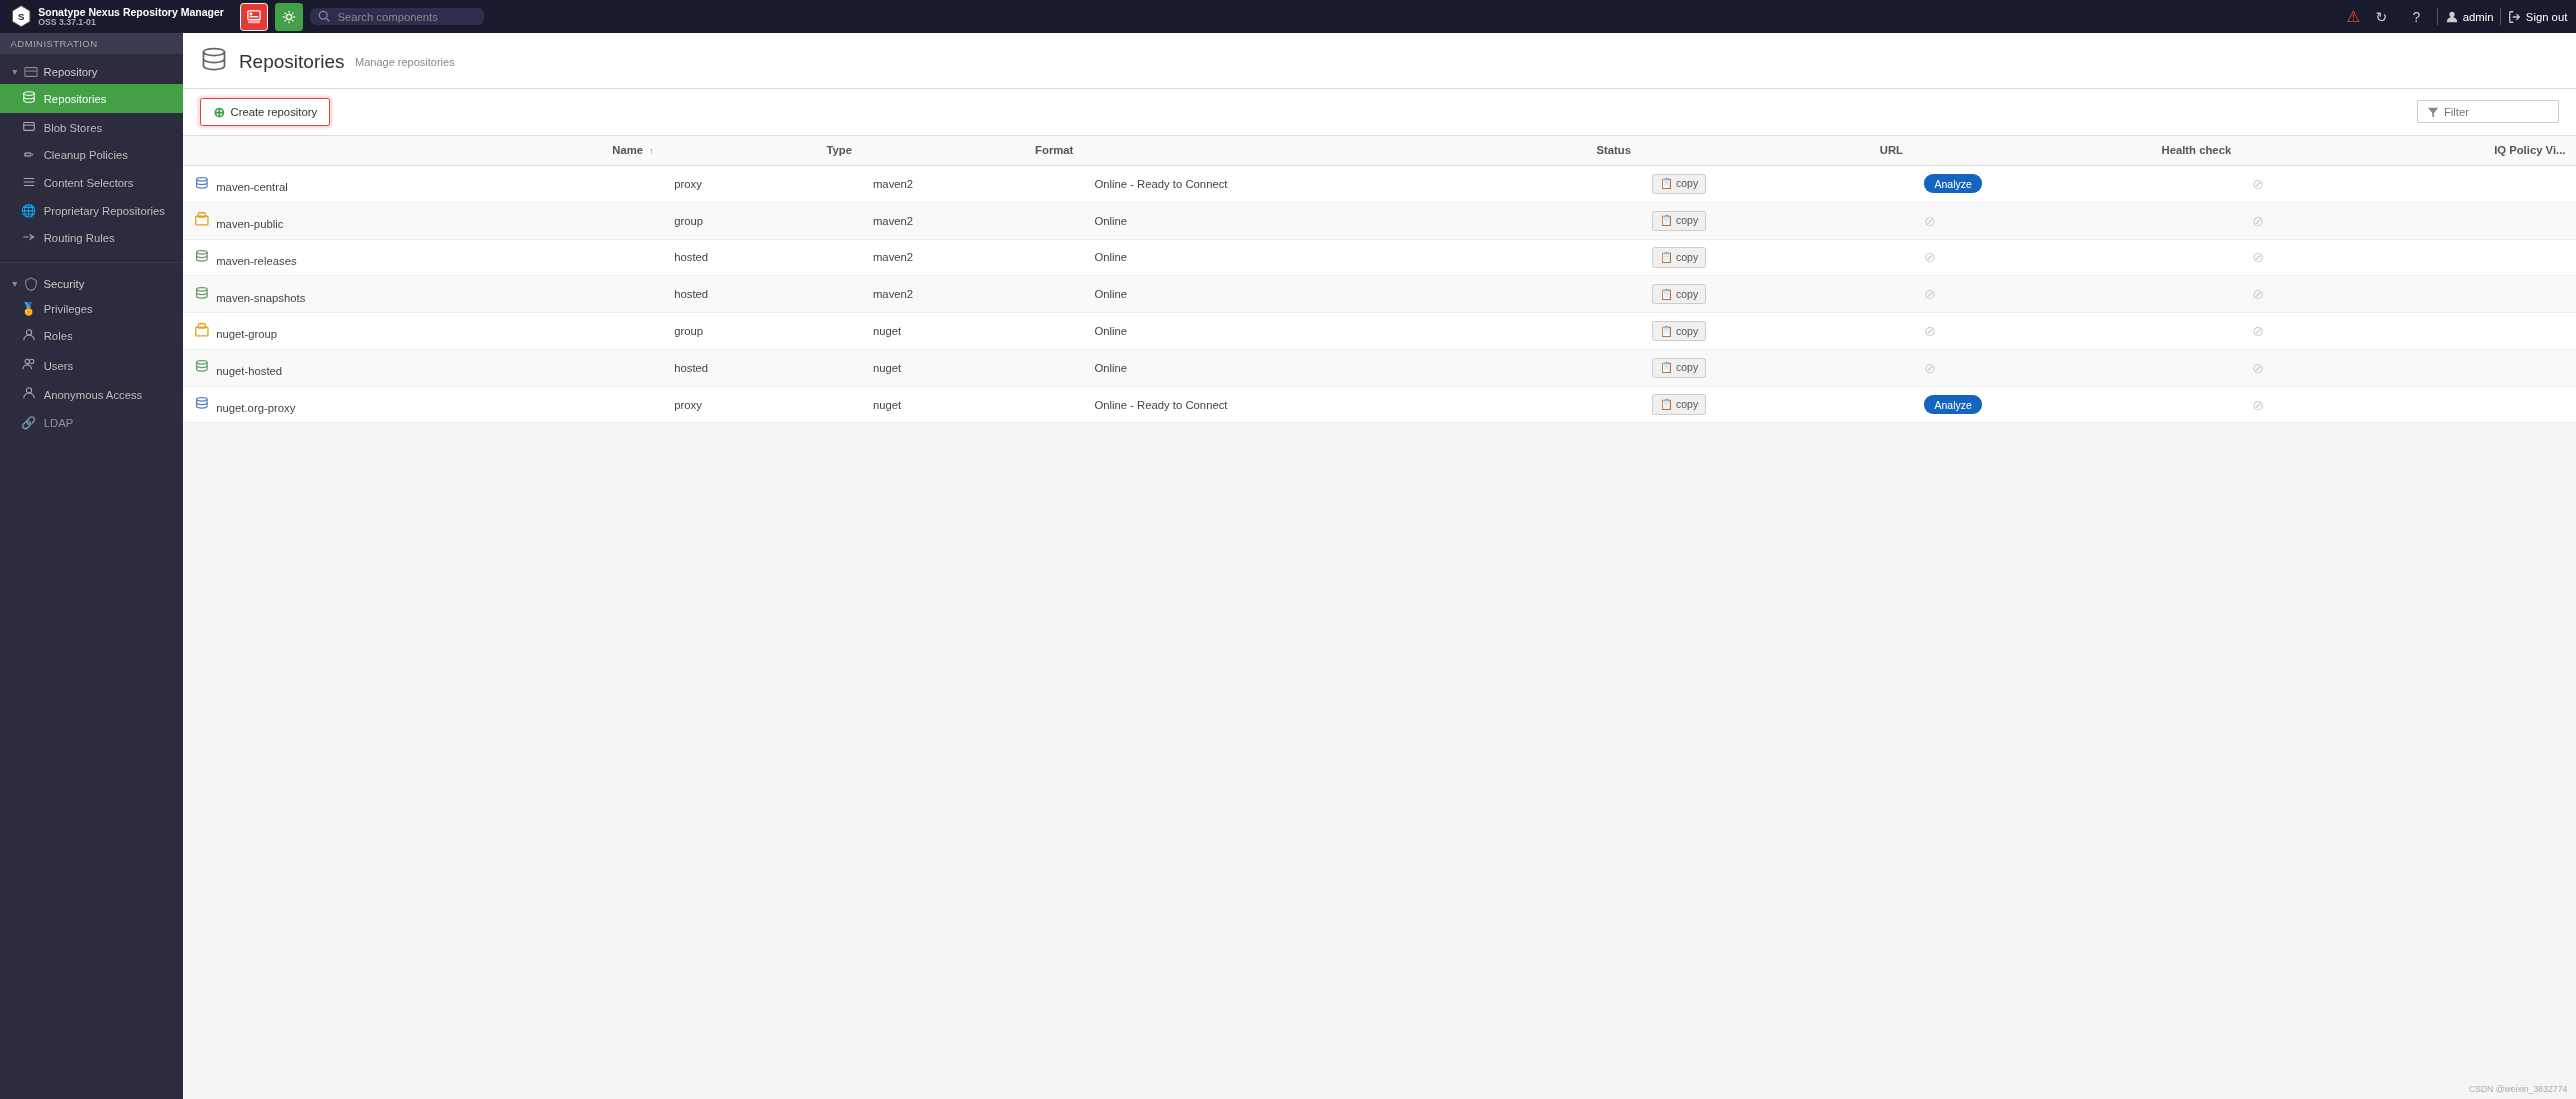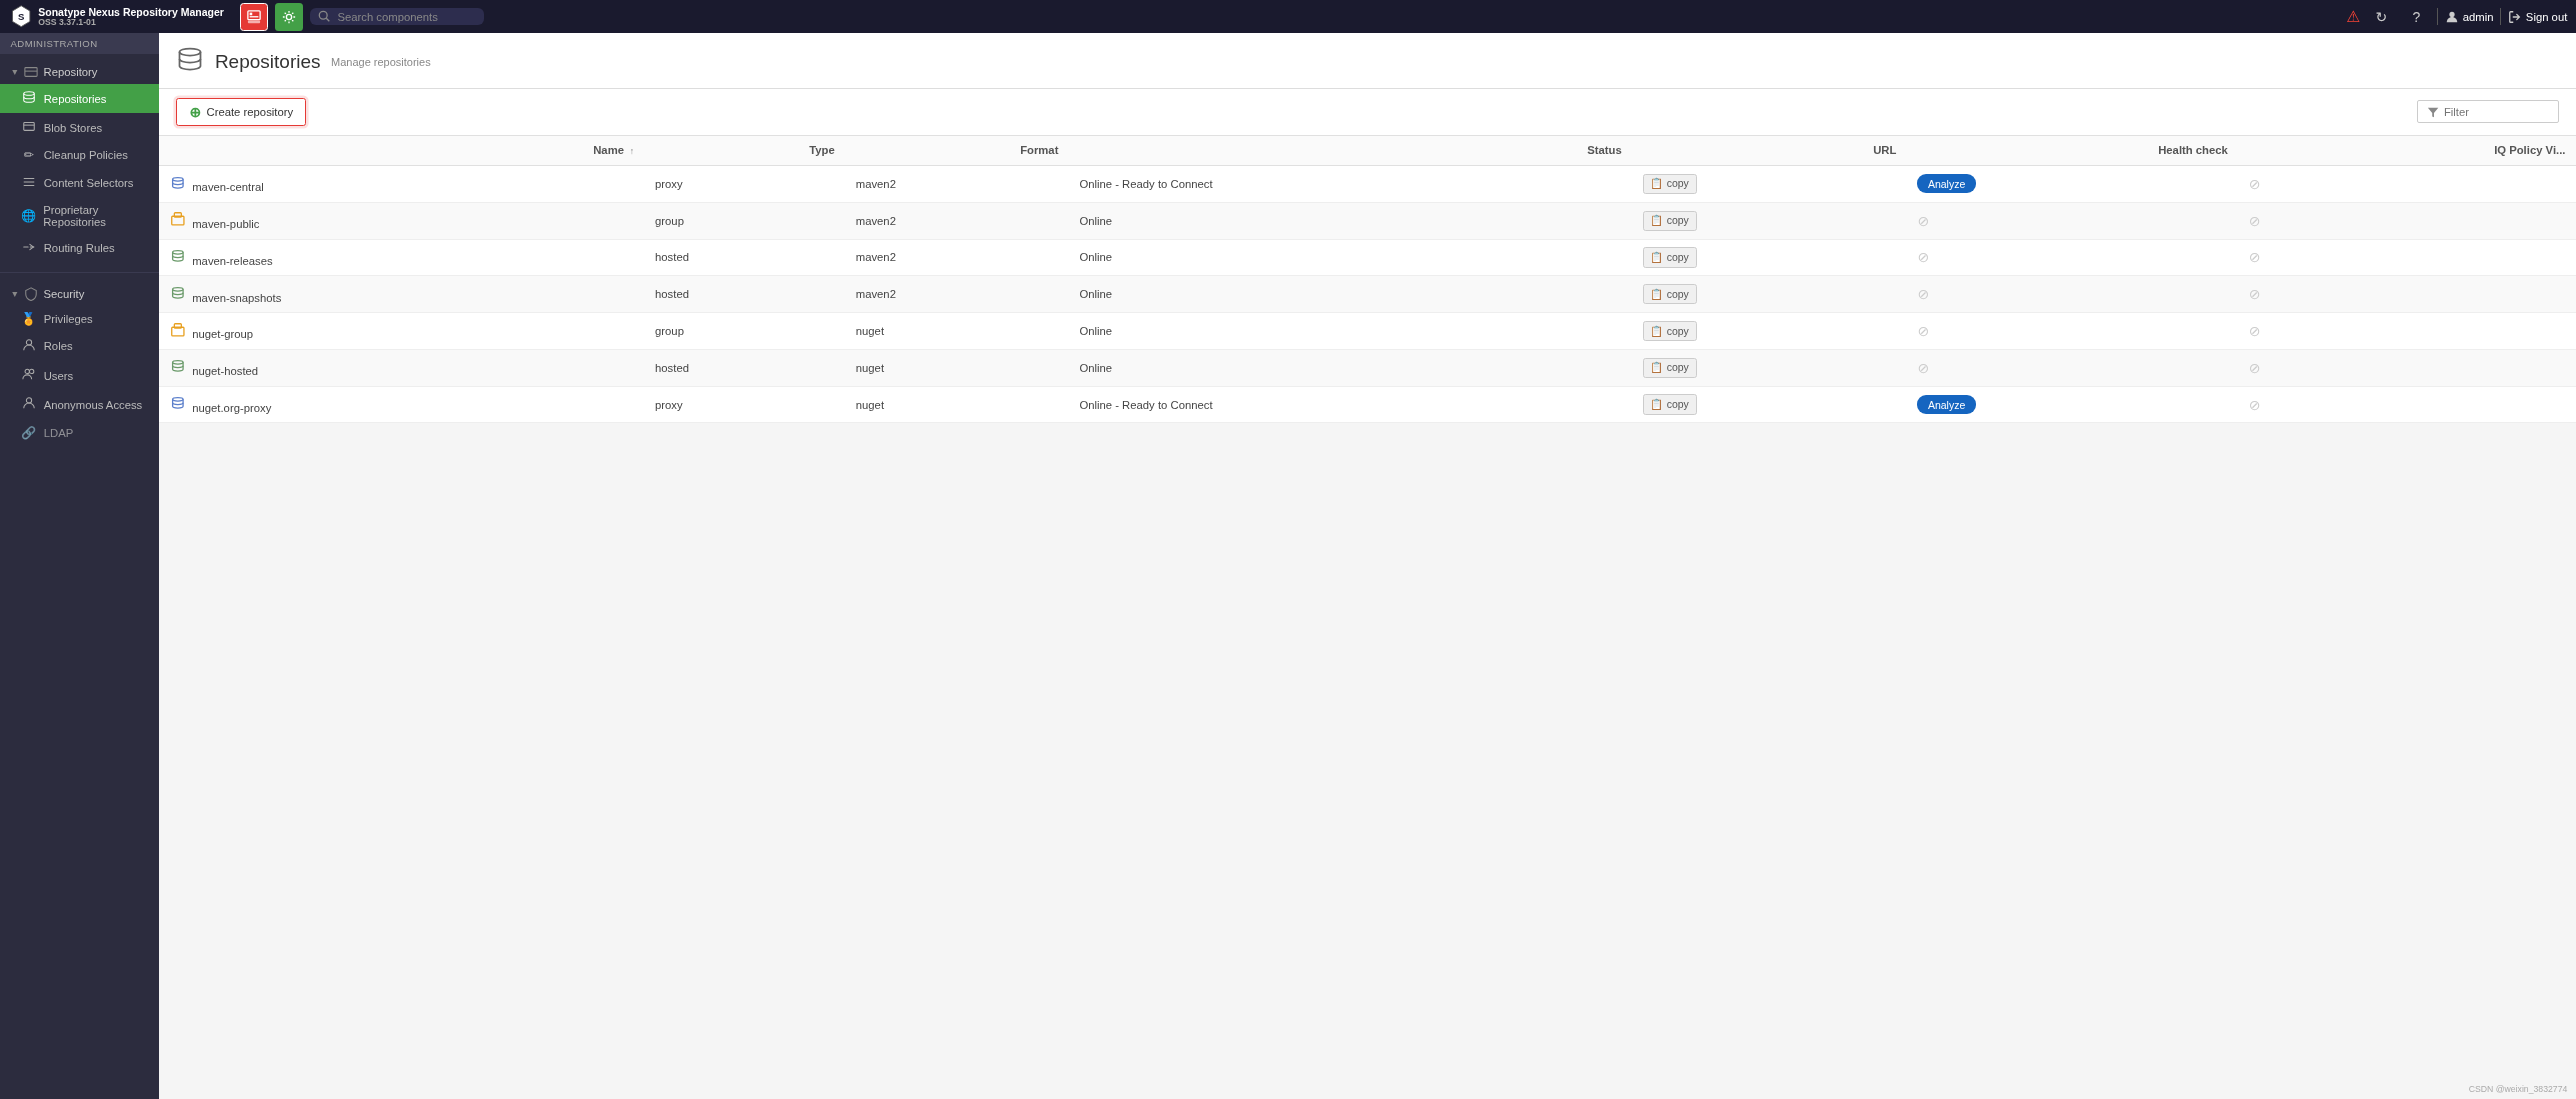--- a/index.html
+++ b/index.html
@@ -50,21 +50,21 @@
     .topnav-signout { display: flex; align-items: center; gap: 3.5px; color: #fff; font-size: 11.3px; cursor: pointer; }
     .topnav-divider { width: 0.9px; height: 17.4px; background: #555; }
 
     
     .main-layout {
       display: flex; flex: 1; overflow: hidden;
     }
 
     
     .sidebar {
-      width: 159px; background: #2c2c3e; color: #ddd;
+      width: 183px; background: #2c2c3e; color: #ddd;
       flex-shrink: 0; overflow-y: auto; display: flex; flex-direction: column;
     }
     .sidebar-group {
       padding: 5.2px 0;
     }
     .sidebar-group-title {
       display: flex; align-items: center; gap: 5.2px;
       padding: 5.2px 10.5px; font-size: 11.3px; color: #ccc; cursor: pointer;
     }
     .sidebar-group-title .arrow { font-size: 8.7px; color: #888; }

